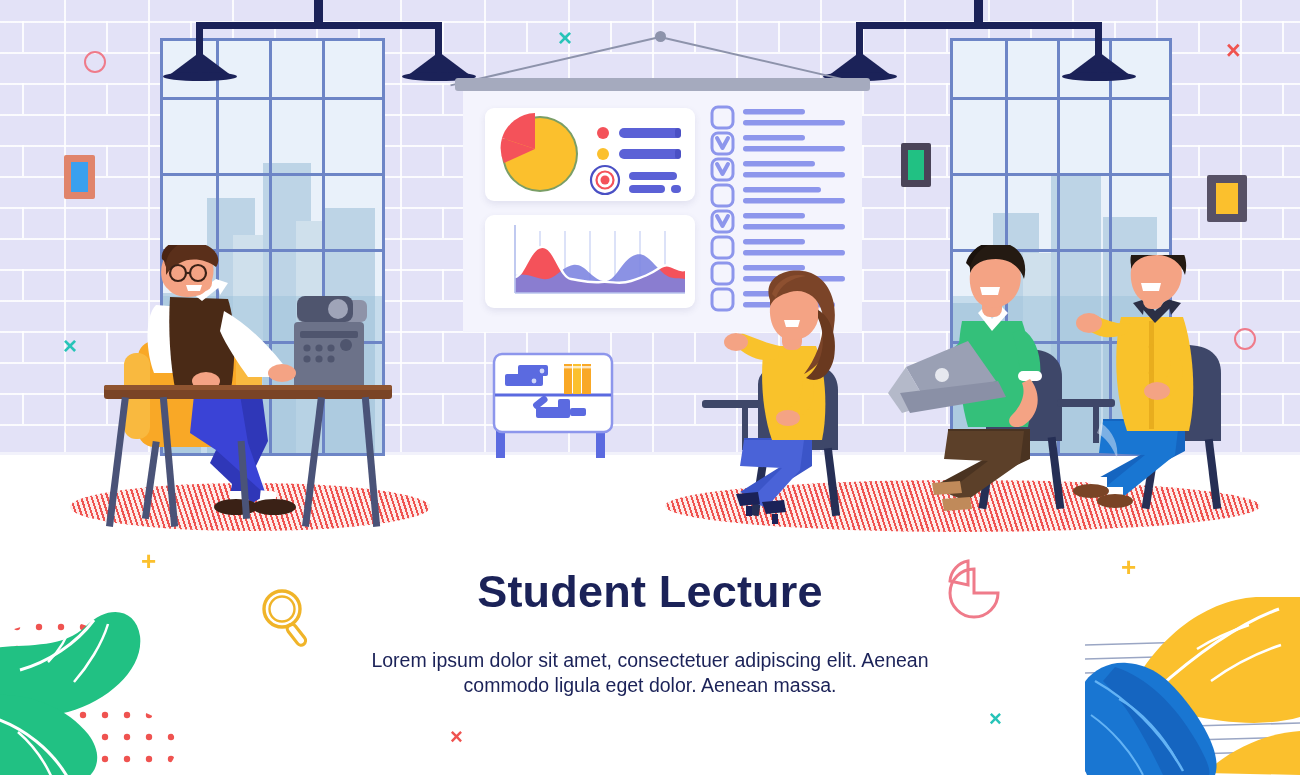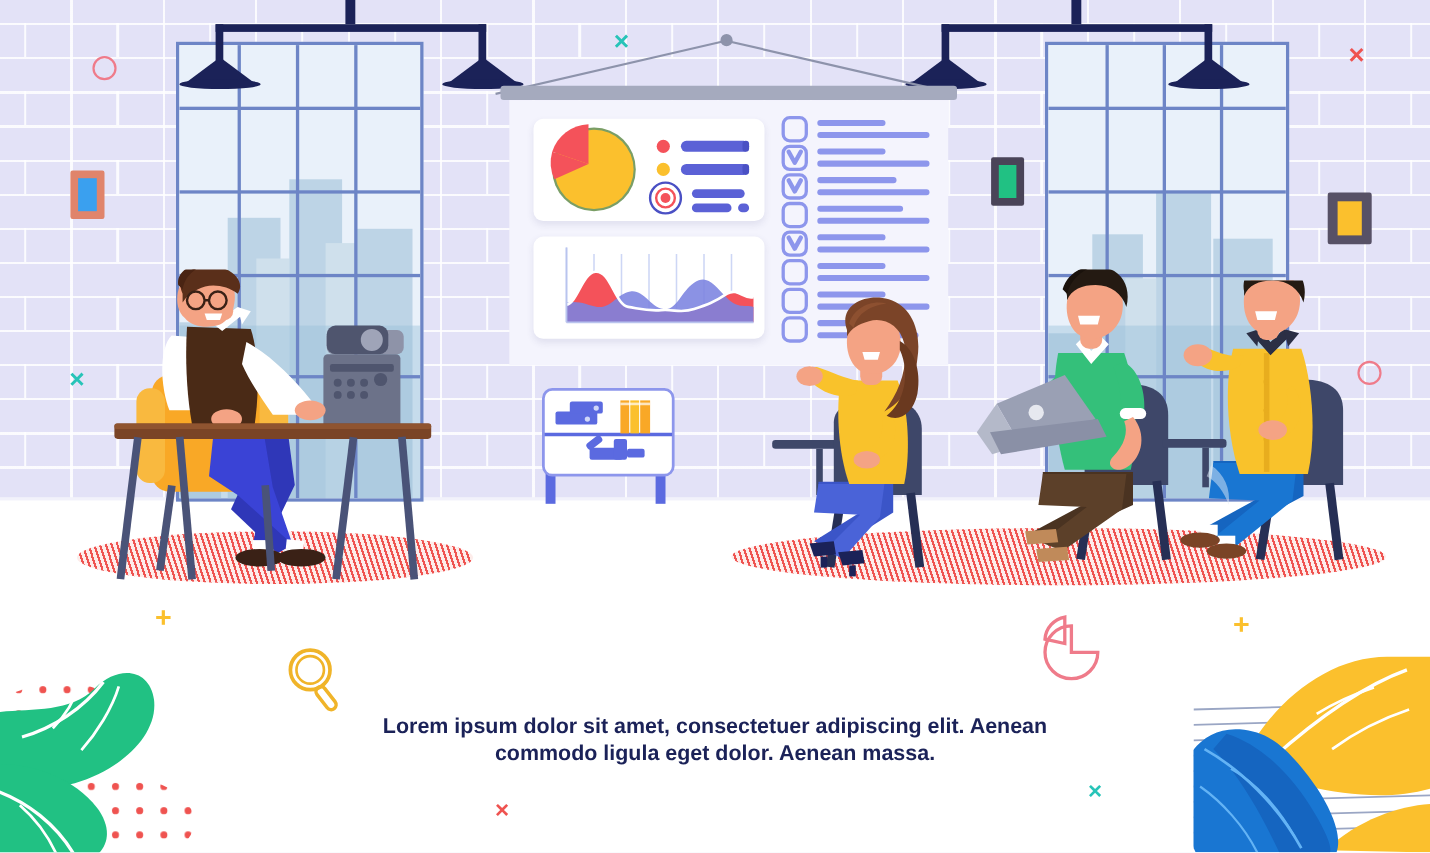--- a/index.html
+++ b/index.html
@@ -97,21 +97,21 @@
   .mark{position:absolute;font-weight:bold;line-height:1;}
   .ring{position:absolute;border-radius:50%;box-sizing:border-box;background:transparent;}
 
   
   #title{
     position:absolute;left:0;top:566px;width:1300px;text-align:center;
     font-size:45px;font-weight:bold;color:#1b2258;letter-spacing:.2px;
   }
   #subtitle{
     position:absolute;left:330px;top:648px;width:640px;text-align:center;
-    font-size:19.5px;font-weight:bold;color:#1b2258;line-height:1.28;
+    font-size:19.5px;font-weight:normal;color:#1b2258;line-height:1.28;
   }
 </style>
 </head>
 <body>
 
 <div id="stage">
 
   <div class="abs" id="wall">
     <div class="brick-layer"></div>
     <div class="brick-layer offset"></div>
@@ -619,18 +619,19 @@
   <div class="abs ring" style="left:1234px;top:328px;width:22px;height:22px;border:2.6px solid #ef7b8a;"></div>
 
   <div class="abs mark" style="left:558px;top:26px;font-size:24px;color:#27c4b8;">×</div>
   <div class="abs mark" style="left:1226px;top:38px;font-size:25px;color:#ef5350;">×</div>
   <div class="abs mark" style="left:63px;top:334px;font-size:24px;color:#27c4b8;">×</div>
   <div class="abs mark" style="left:450px;top:726px;font-size:22px;color:#ef5350;">×</div>
   <div class="abs mark" style="left:989px;top:708px;font-size:22px;color:#27c4b8;">×</div>
   <div class="abs mark" style="left:141px;top:548px;font-size:26px;color:#fbc02d;">+</div>
   <div class="abs mark" style="left:1121px;top:554px;font-size:26px;color:#fbc02d;">+</div>
 
+  <div id="title">Student Lecture</div>
   <div id="subtitle">
     <span>Lorem ipsum dolor sit amet, consectetuer adipiscing elit. Aenean</span>
     <span>commodo ligula eget dolor. Aenean massa.</span>
   </div>
 
 </div>
 
 </body></html>

